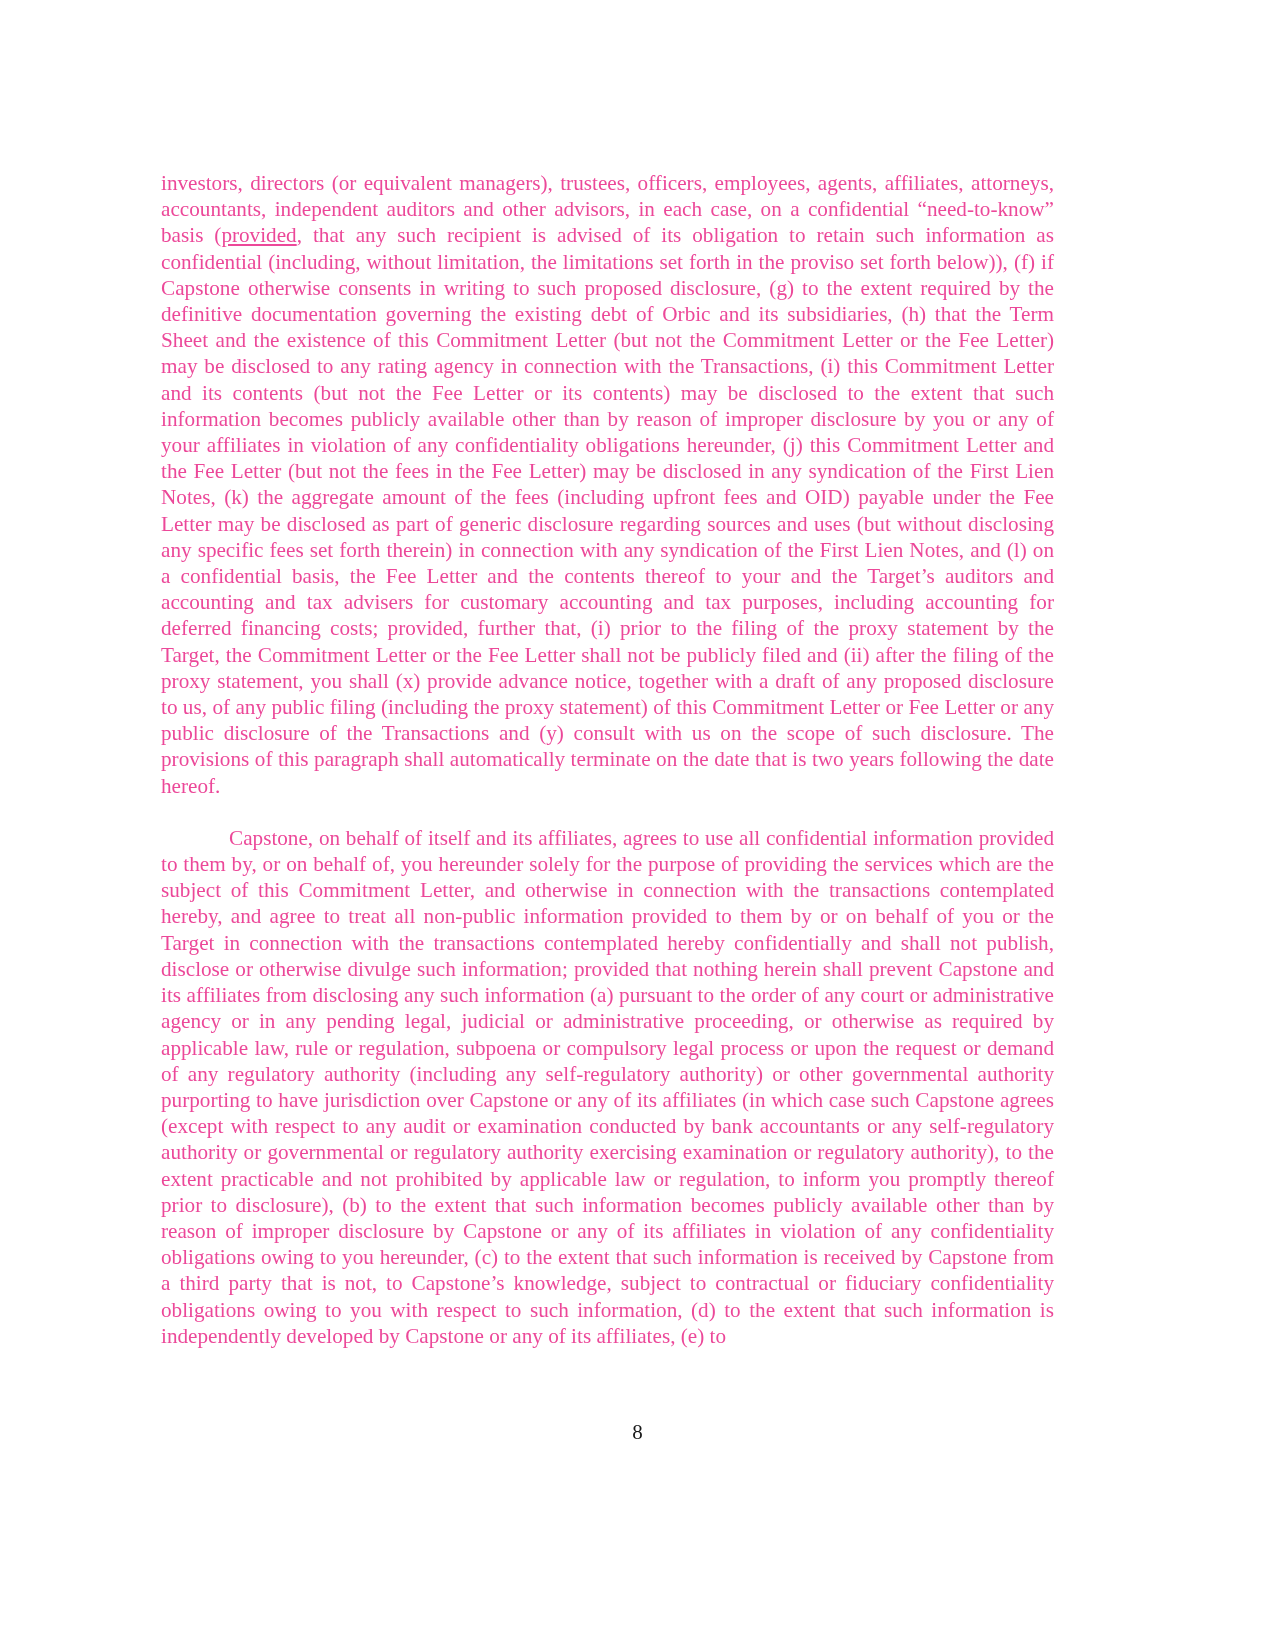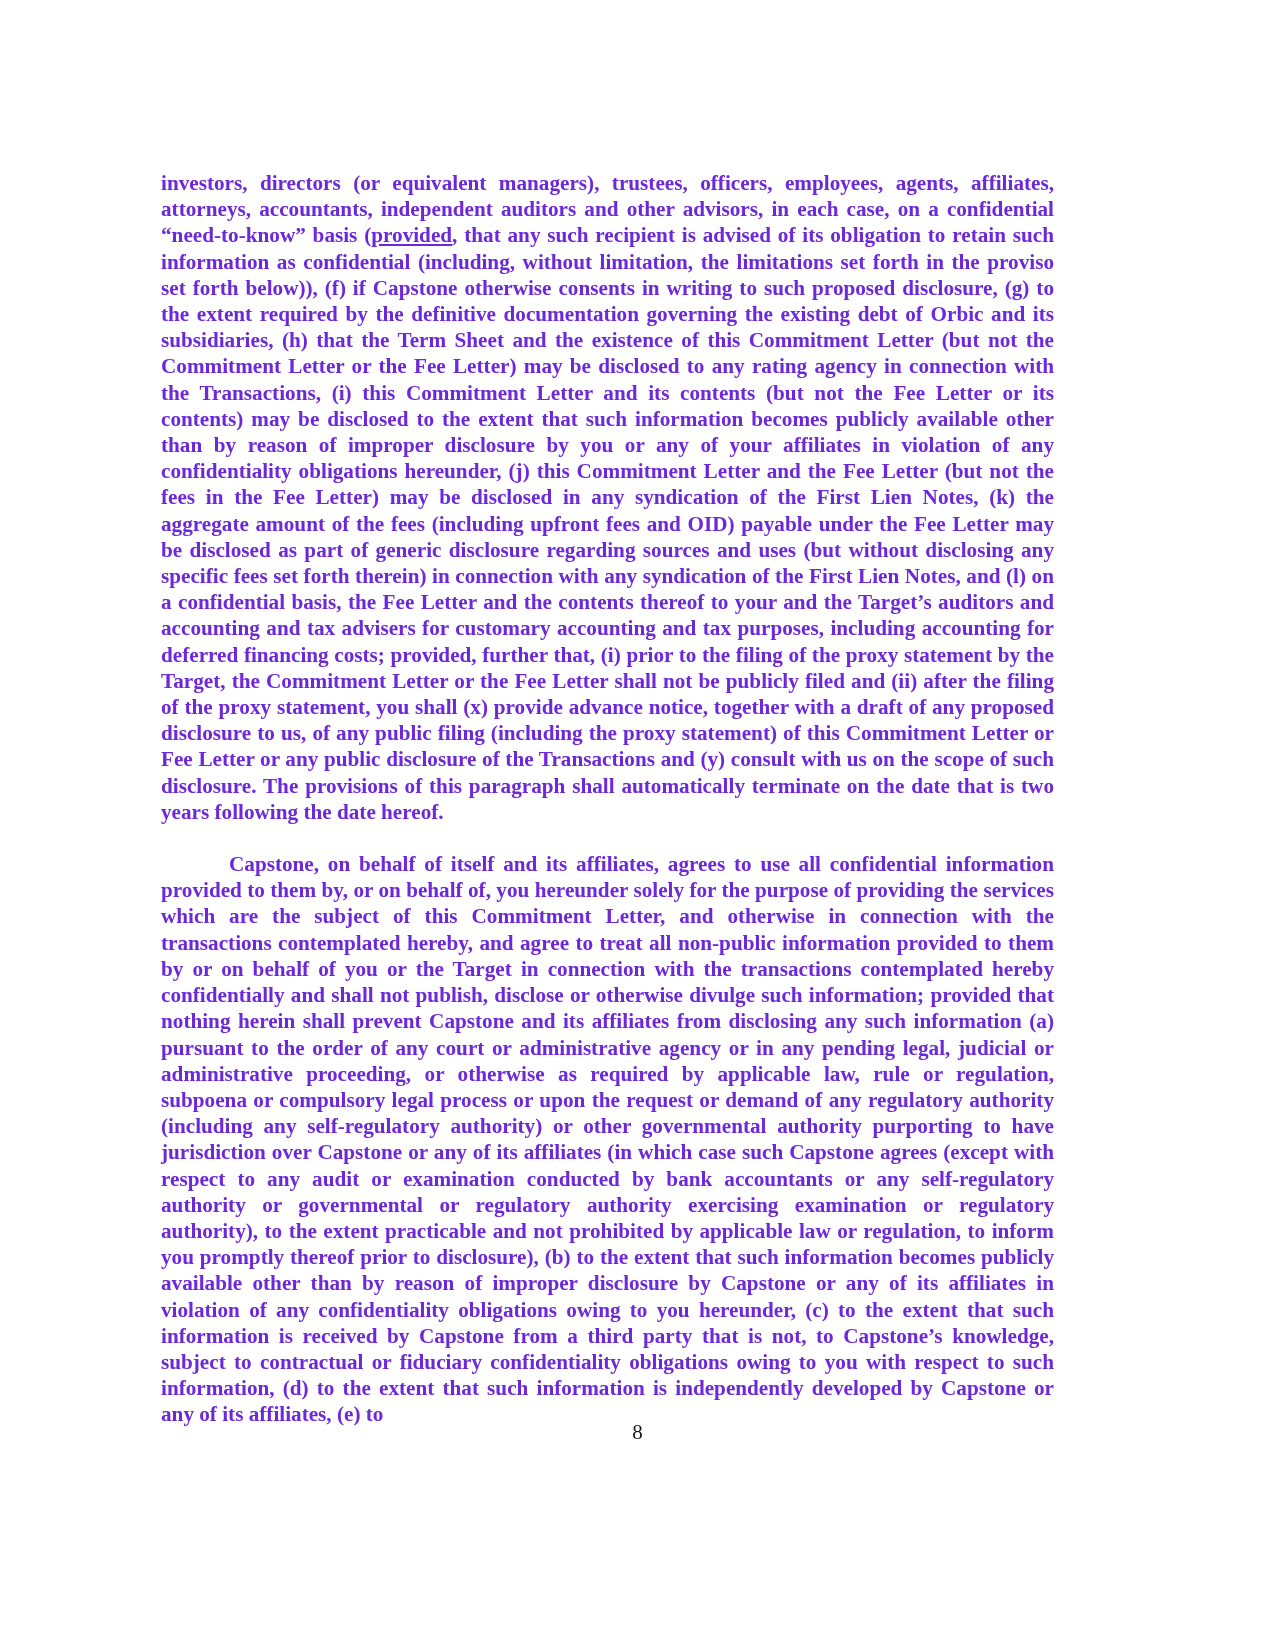--- a/index.html
+++ b/index.html
@@ -1,20 +1,20 @@
 <!DOCTYPE html>
 <html><head>
   <meta charset="utf-8">
   <style>
     html, body { margin: 0; padding: 0; background: #ffffff; }
     body { width: 1275px; height: 1650px; position: relative; overflow: hidden; }
     .page {
       position: absolute; left: 161px; top: 170px; width: 893px;
       font-family: "Liberation Serif", serif; font-size: 21.2px; line-height: 26.2px;
-      color: #6d28d9; text-align: justify; font-weight: bold;
+      color: #ec4899; text-align: justify;
     }
     .page p { margin: 0; }
     .p2 { margin-top: 26px !important; text-indent: 68px; }
     .u { text-decoration: underline; }
     .pageno {
       position: absolute; top: 1420px; left: 0; width: 1275px; text-align: center;
       font-family: "Liberation Serif", serif; font-size: 21px; color: #1a1a1a;
     }
   </style>
 </head>

